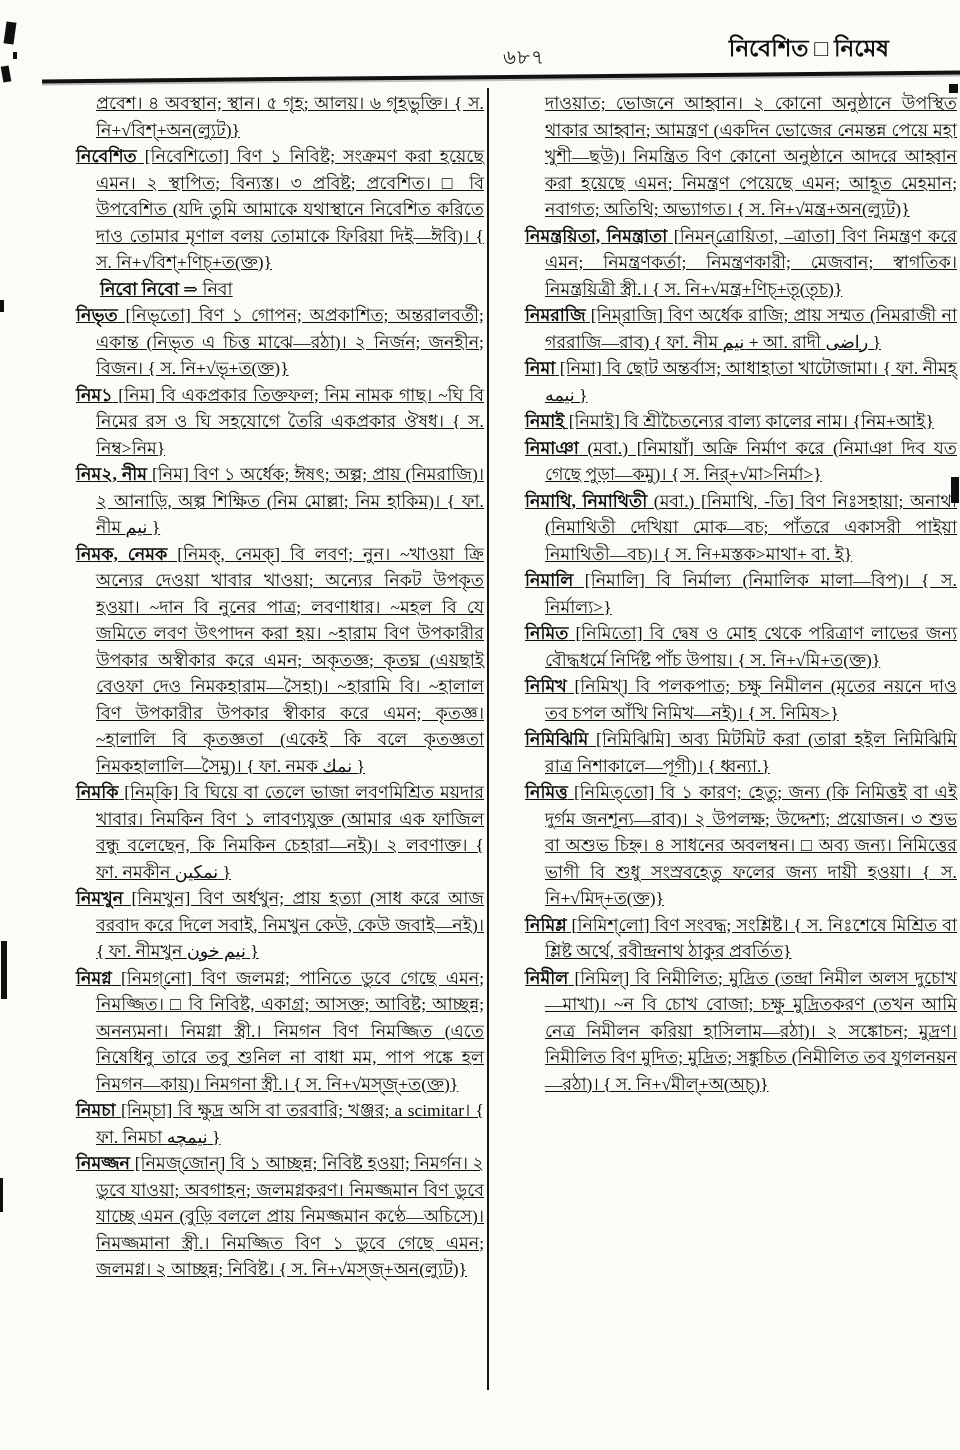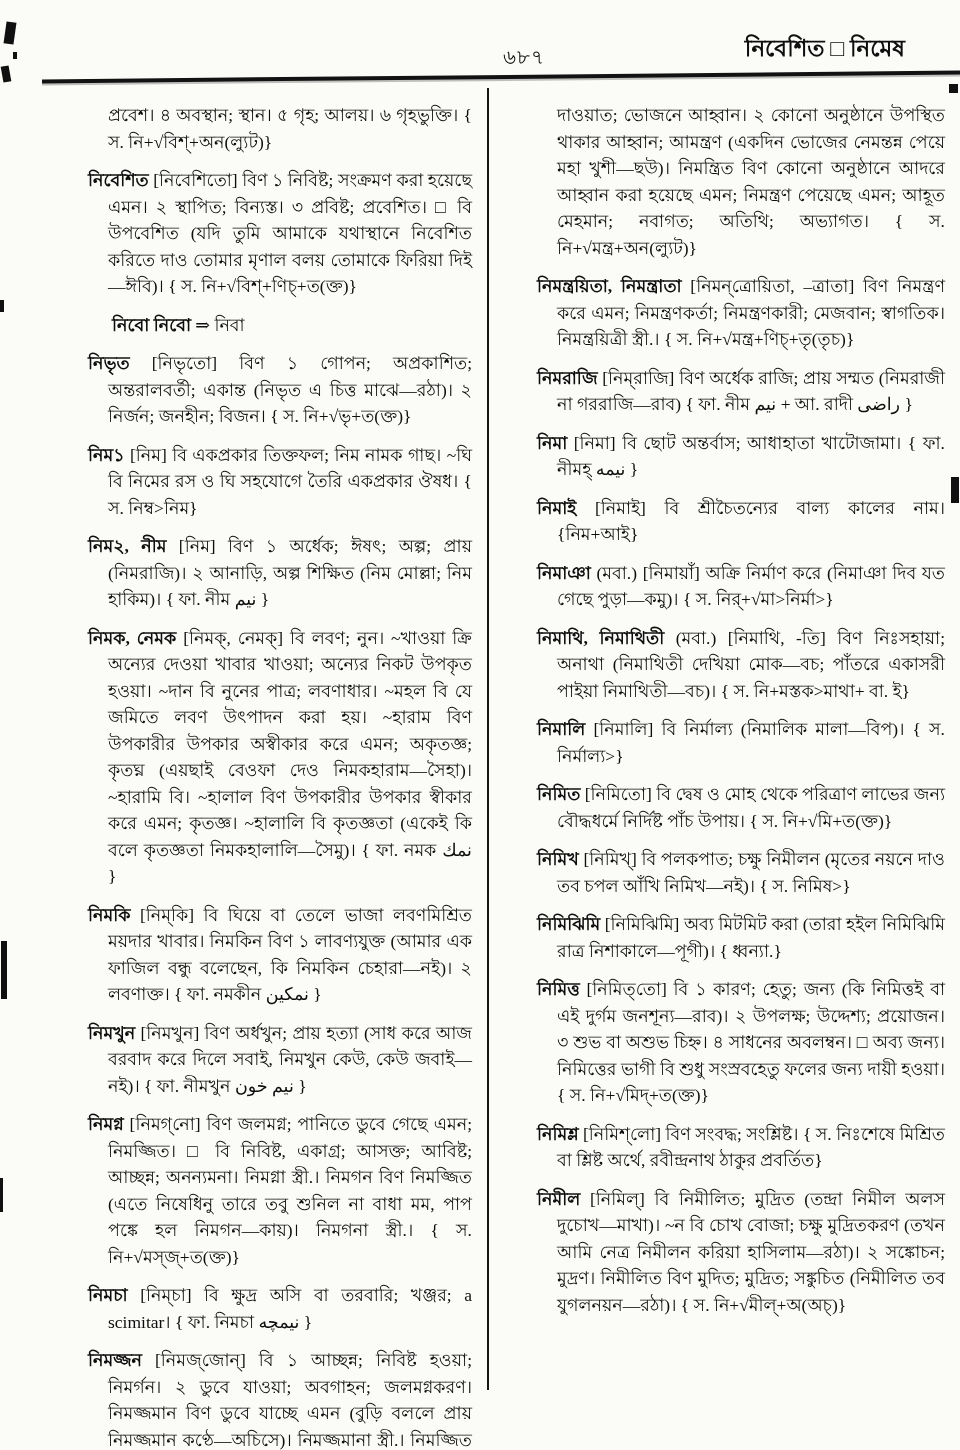--- a/index.html
+++ b/index.html
@@ -6,39 +6,39 @@
   body{
     width:960px;height:1450px;position:relative;overflow:hidden;
     background:#fbfbf8;color:#0e0e0e;
     font-family:"Liberation Serif","DejaVu Serif",serif;
   }
   .page-number{
     position:absolute;top:42px;left:425px;width:120px;text-align:right;
     font-size:20px;letter-spacing:1px;
   }
   .guide-words{
-    position:absolute;top:30px;right:55px;
+    position:absolute;top:30px;right:71px;
     font-size:23px;font-weight:bold;white-space:nowrap;
   }
   .top-rule{
     position:absolute;top:75px;left:42px;width:918px;height:4px;
     background:#121212;transform:rotate(-0.55deg);
     box-shadow:0 2px 0 rgba(10,10,10,.25);
   }
   .col-divider{
     position:absolute;left:487px;top:88px;width:2px;height:1302px;
     background:#161616;
   }
   .column{
     position:absolute;top:90px;
     font-size:17.5px;line-height:26.5px;text-align:justify;
   }
   .column.left{left:76px;width:408px;}
   .column.right{left:525px;width:432px;}
-  .entry{margin:12px;padding-left:20px;text-indent:-20px;}
+  .entry{margin:0;padding-left:20px;text-indent:-20px;text-decoration:underline;}
   .entry .headword{font-weight:bold;}
   .entry.cont{padding-left:20px;text-indent:0;}
   .entry.xref{padding-left:24px;text-indent:0;}
   .entry.indent2{padding-left:42px;text-indent:0;}
   .scan-artifact{position:absolute;background:#101010;}
   .a1{left:5px;top:22px;width:10px;height:22px;transform:rotate(8deg);}
   .a2{left:13px;top:52px;width:4px;height:7px;}
   .a3{left:2px;top:66px;width:8px;height:16px;transform:rotate(-10deg);}
   .a4{left:0px;top:300px;width:4px;height:12px;}
   .a5{left:1px;top:941px;width:6px;height:58px;}

